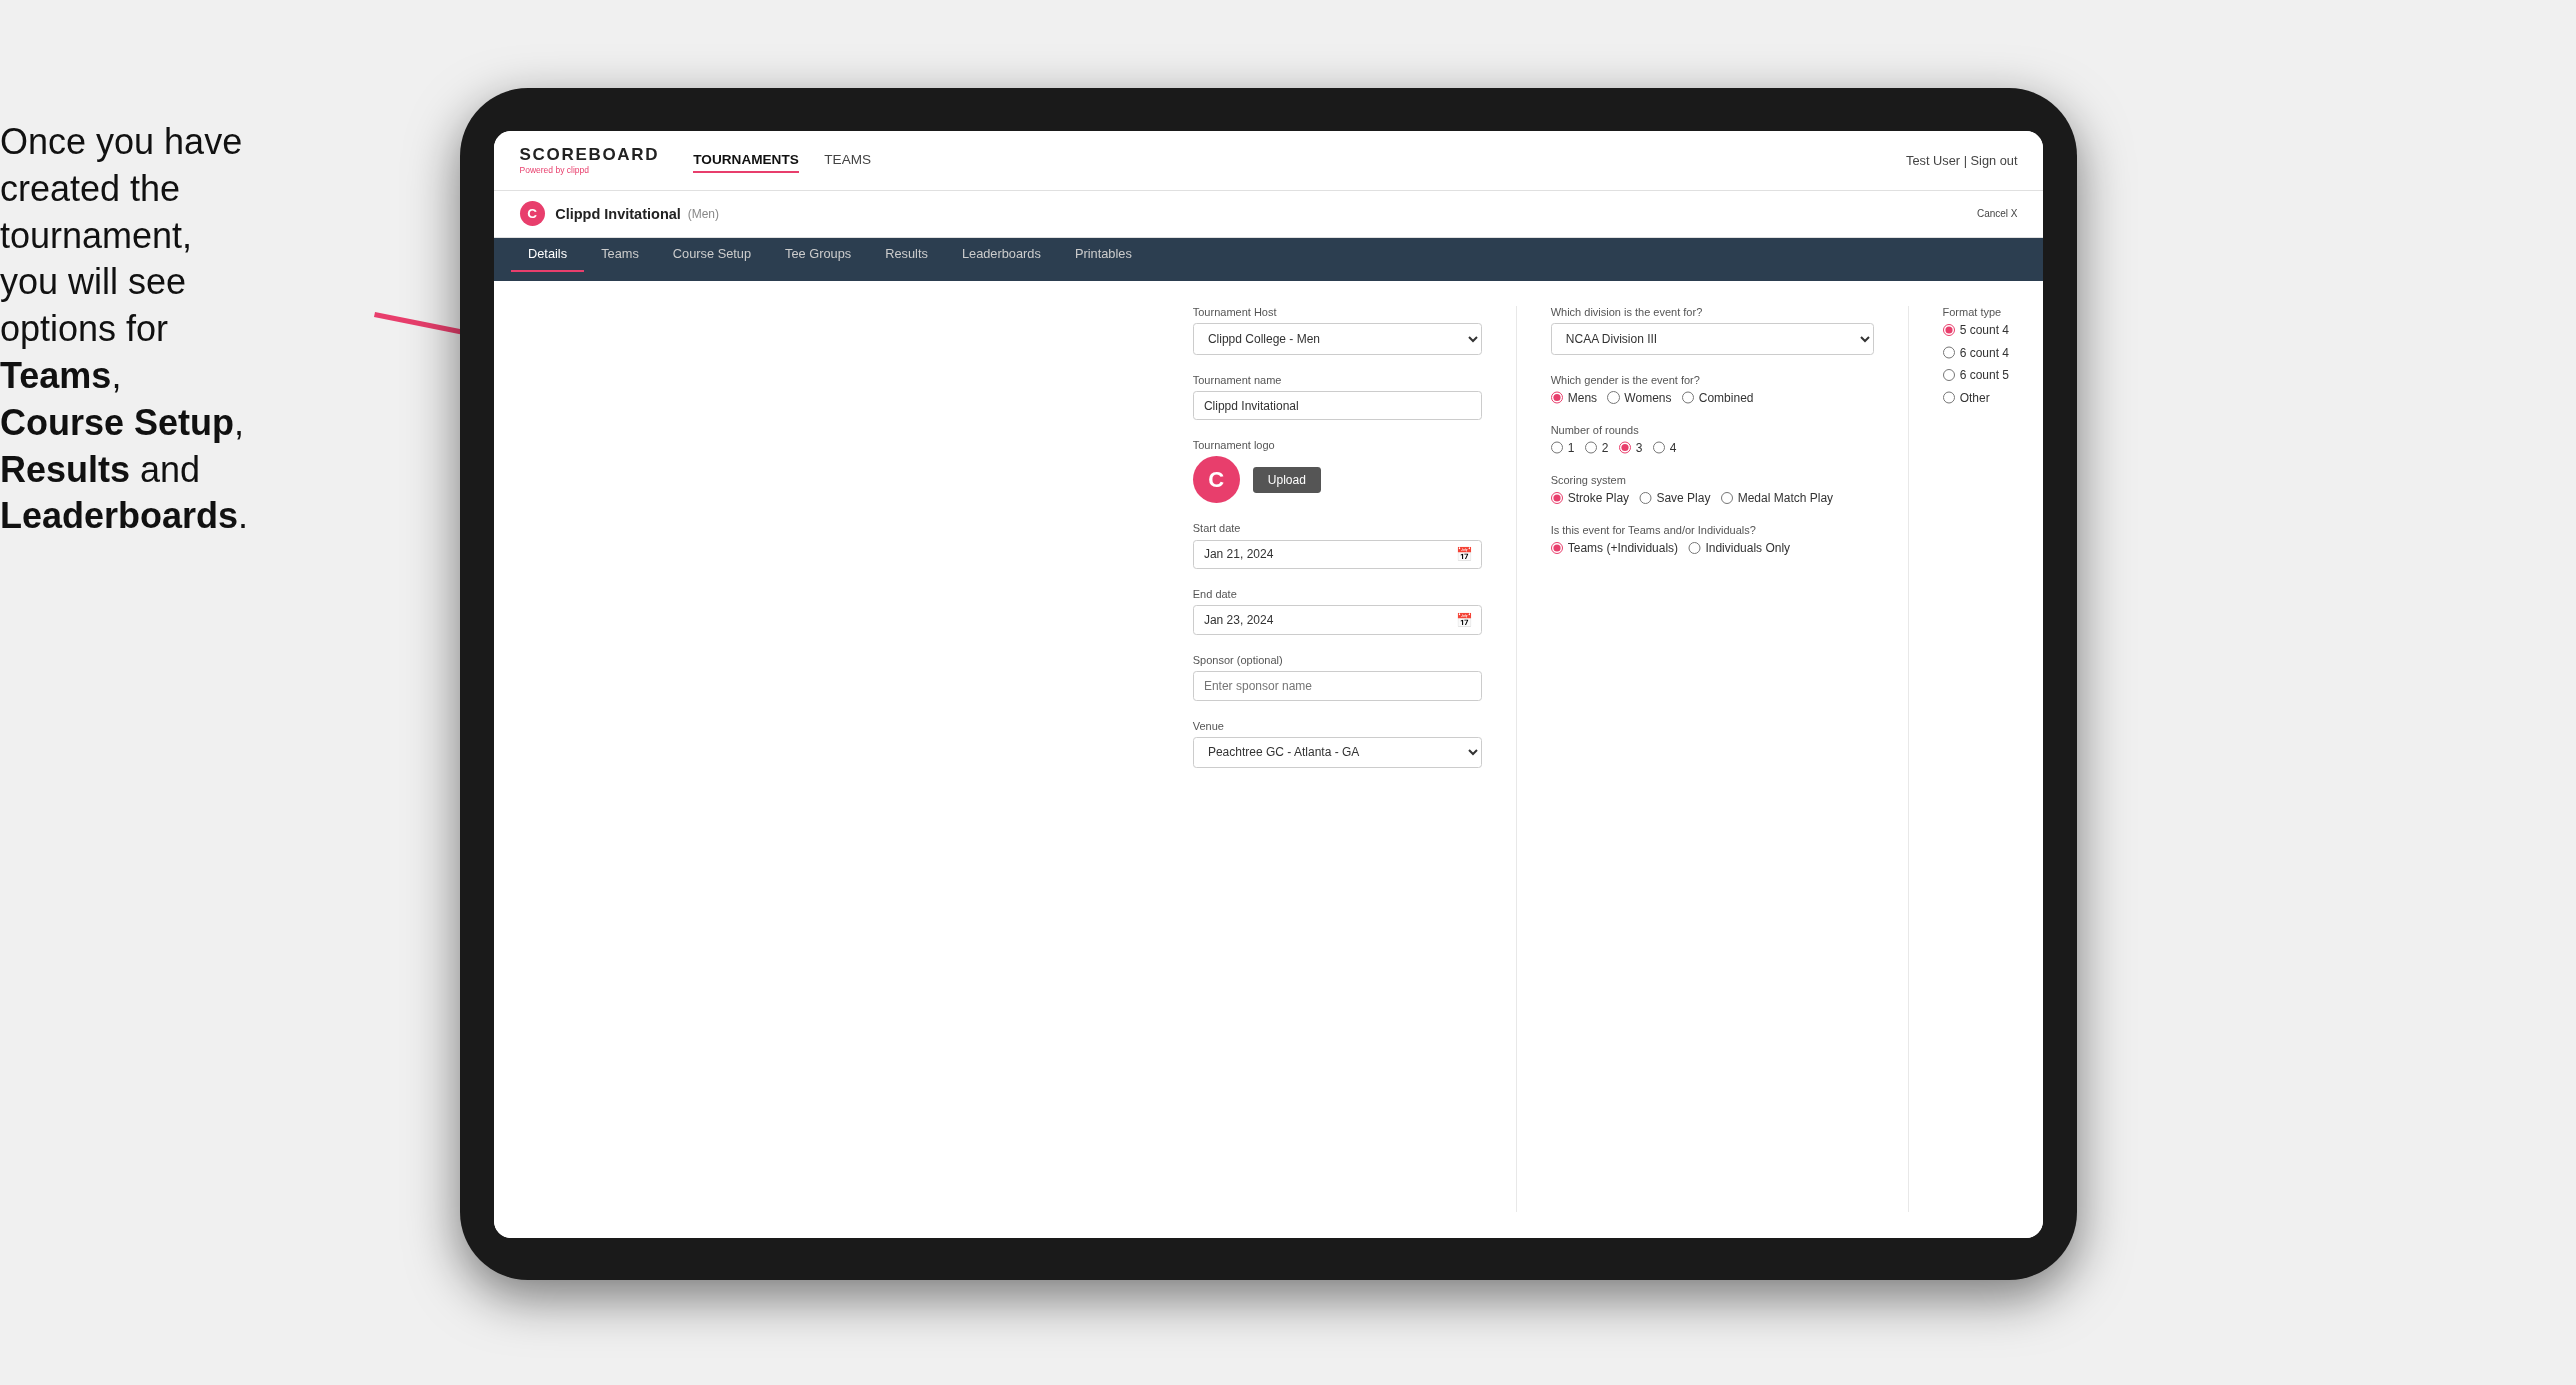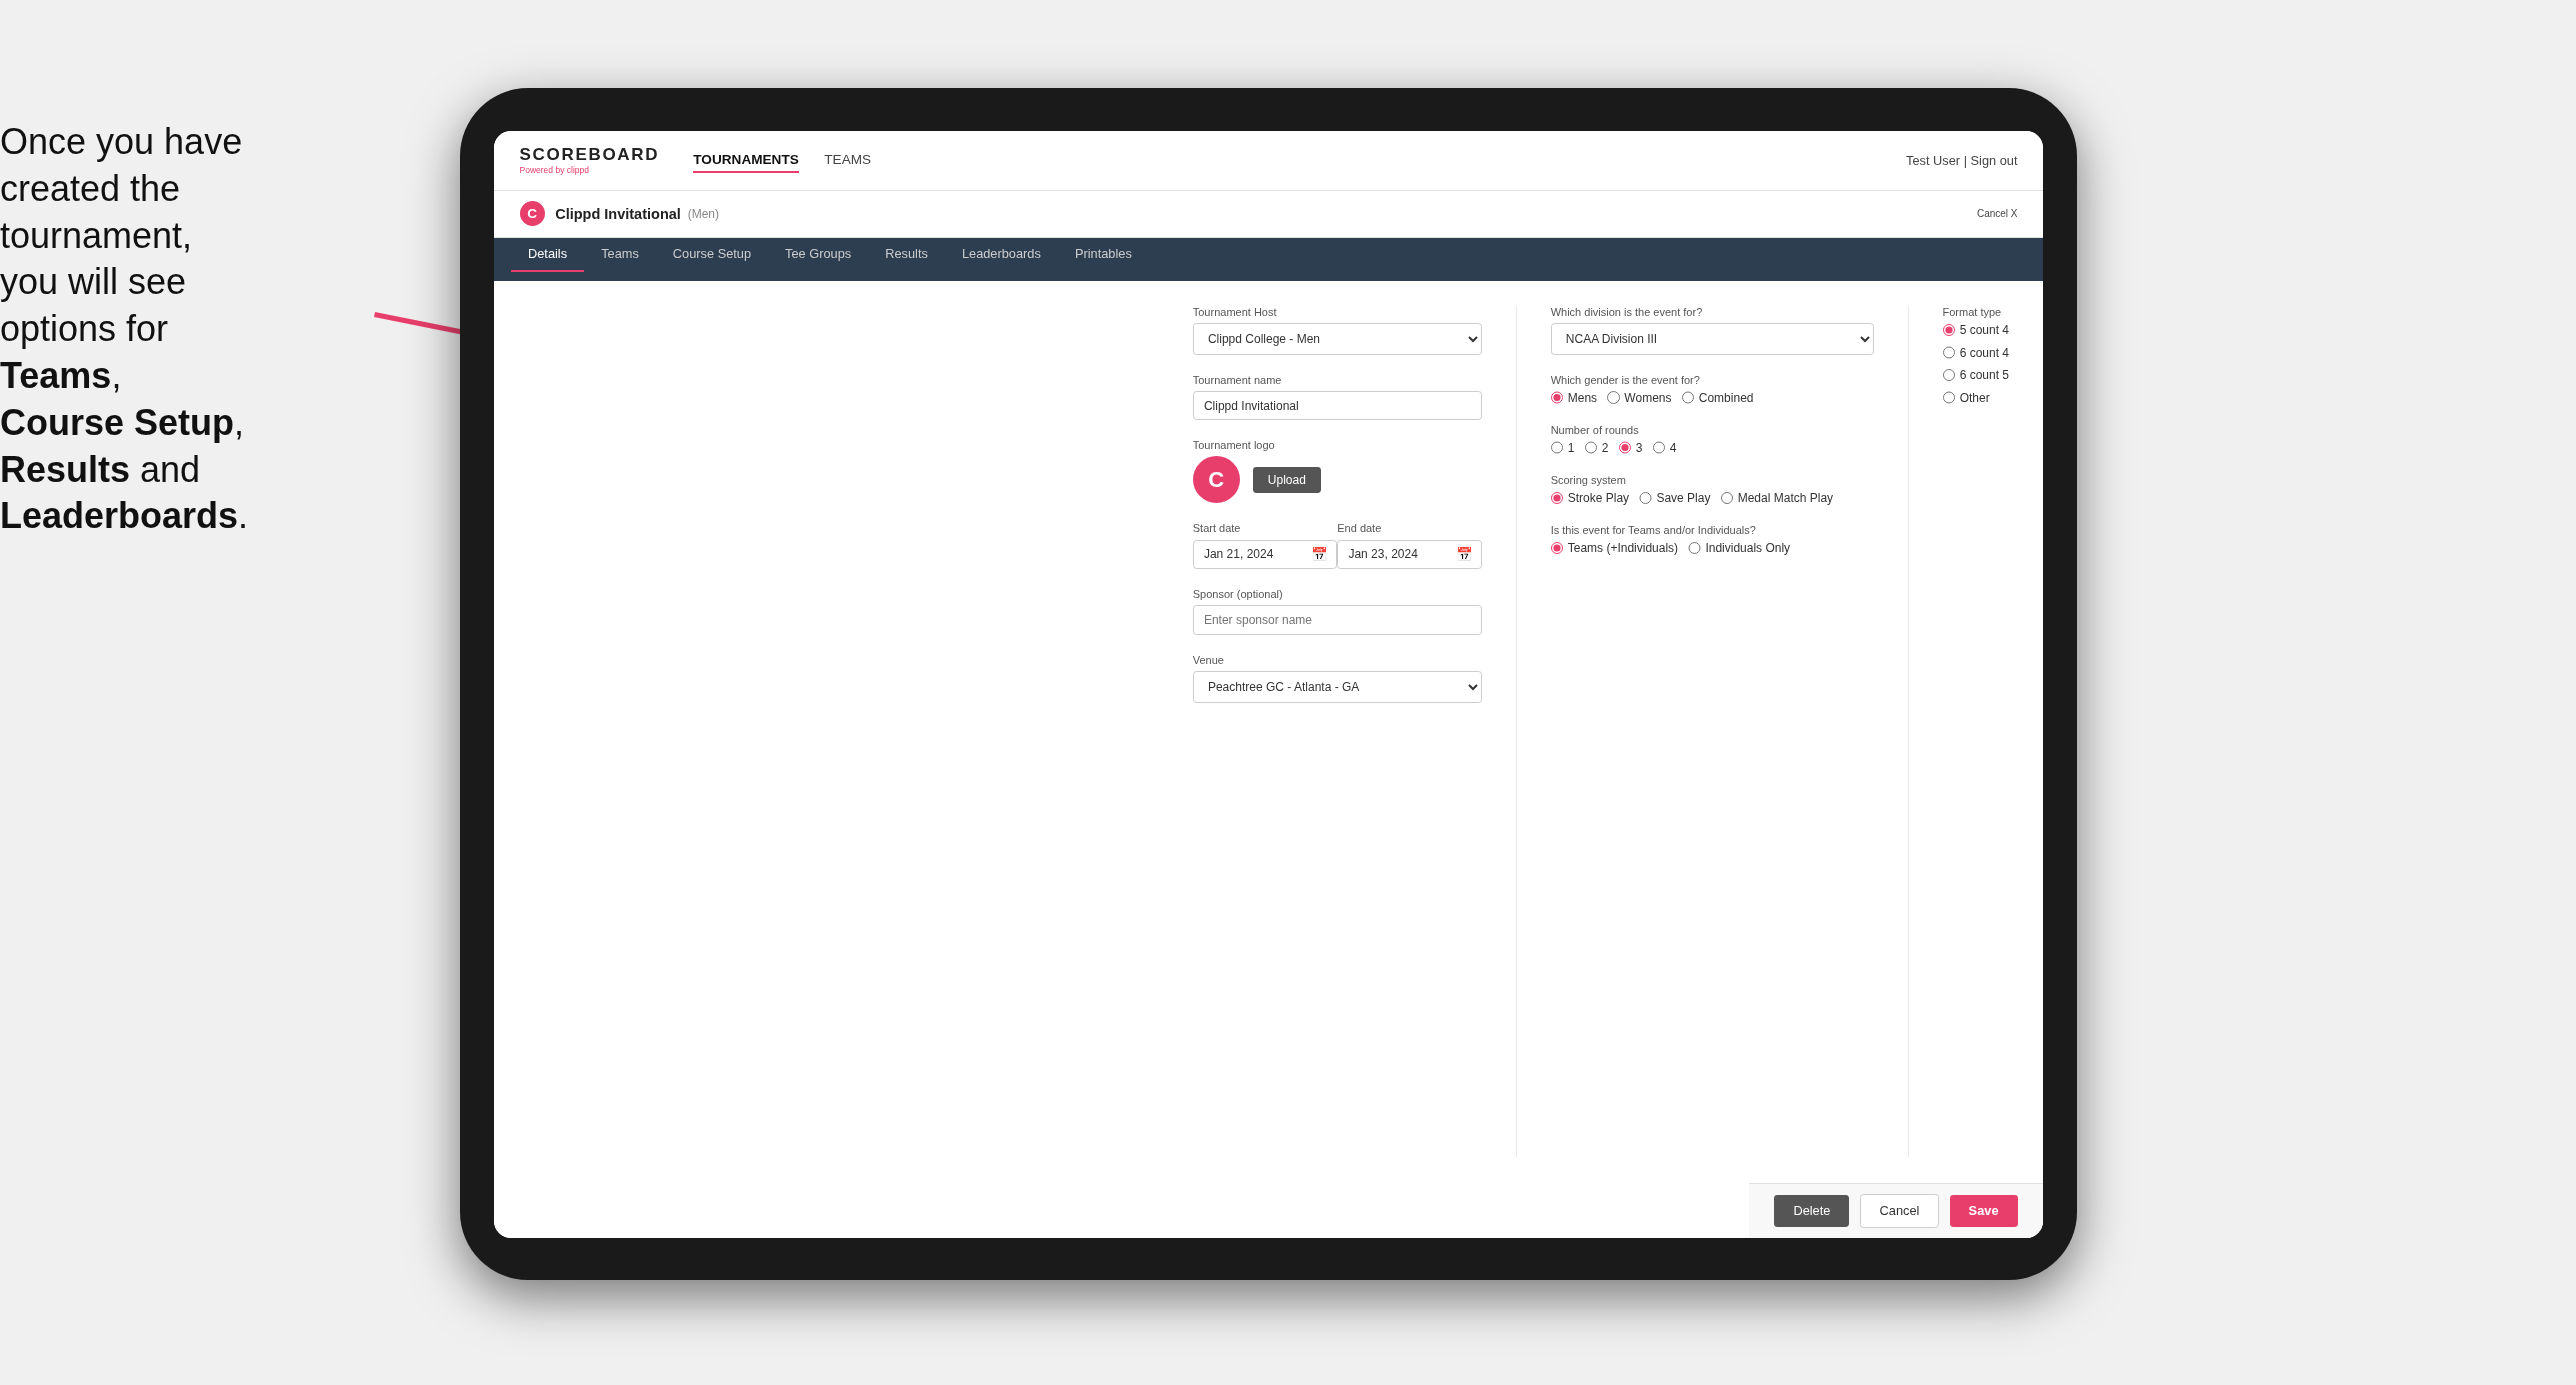--- a/index.html
+++ b/index.html
@@ -459,21 +459,21 @@
             <label class="form-label">Tournament name</label>
             <input class="form-input" type="text" value="Clippd Invitational" style="">
           </div>
           <div class="form-group">
             <label class="form-label">Tournament logo</label>
             <div class="logo-upload-area">
               <div class="logo-circle">C</div>
               <button class="upload-btn">Upload</button>
             </div>
           </div>
-          <div style="display:flex; ">
+          <div style="display:flex; flex-direction:column;">
             <div class="form-group" style="flex:1;">
               <label class="form-label">Start date</label>
               <div class="date-input-wrap">
                 <input class="form-input" type="text" value="Jan 21, 2024" style="">
                 <span class="date-icon">📅</span>
               </div>
             </div>
             <div class="form-group" style="flex:1;">
               <label class="form-label">End date</label>
               <div class="date-input-wrap">
@@ -594,22 +594,17 @@
               <label class="radio-option">
                 <input type="radio" name="format" style="">
                 <span>Other</span>
               </label>
             </div>
           </div>
         </div>
 
       </div>
 
-      <div class="bottom-bar">
-        <button class="btn-delete">Delete</button>
-        <button class="btn-cancel">Cancel</button>
-        <button class="btn-save">Save</button>
-      </div>
     </div>
 
   </div>
 </div>
 
 
 </body></html>

